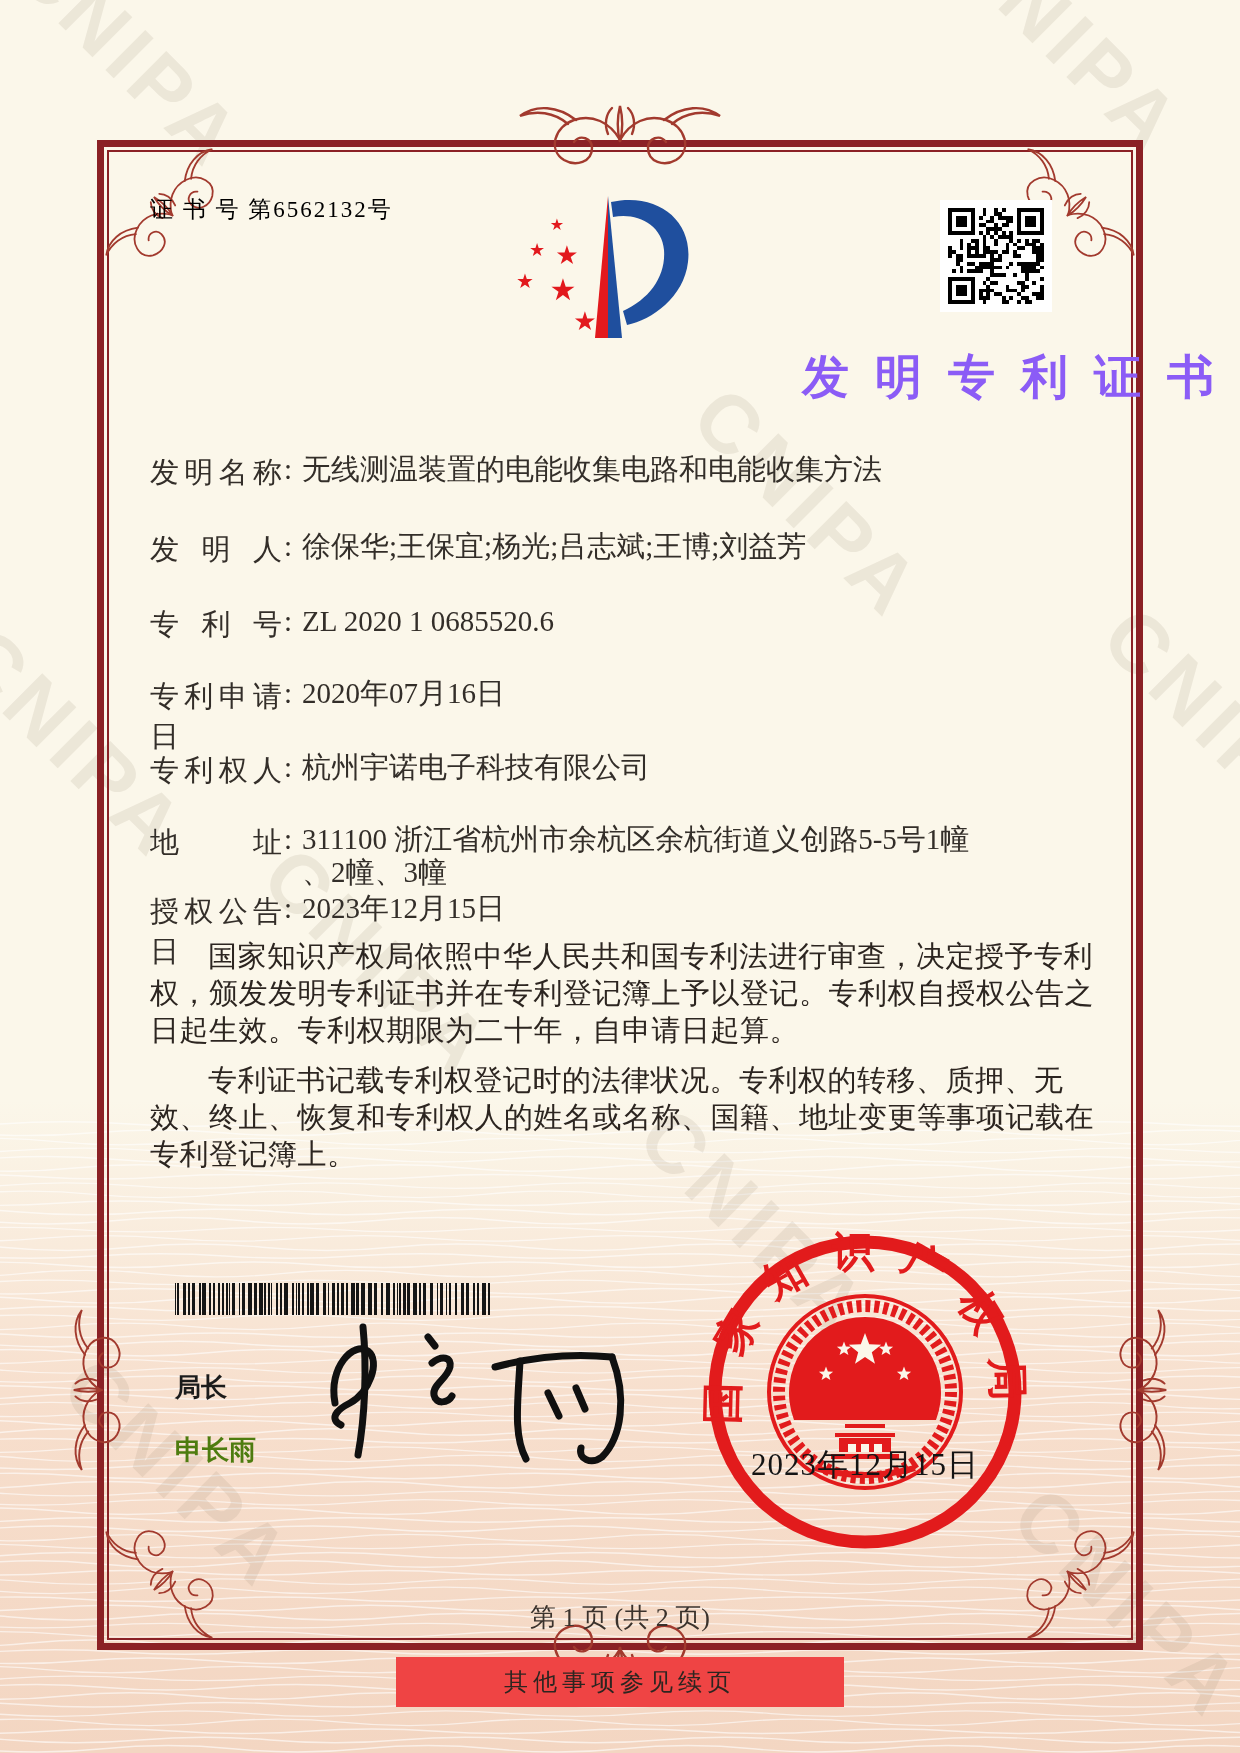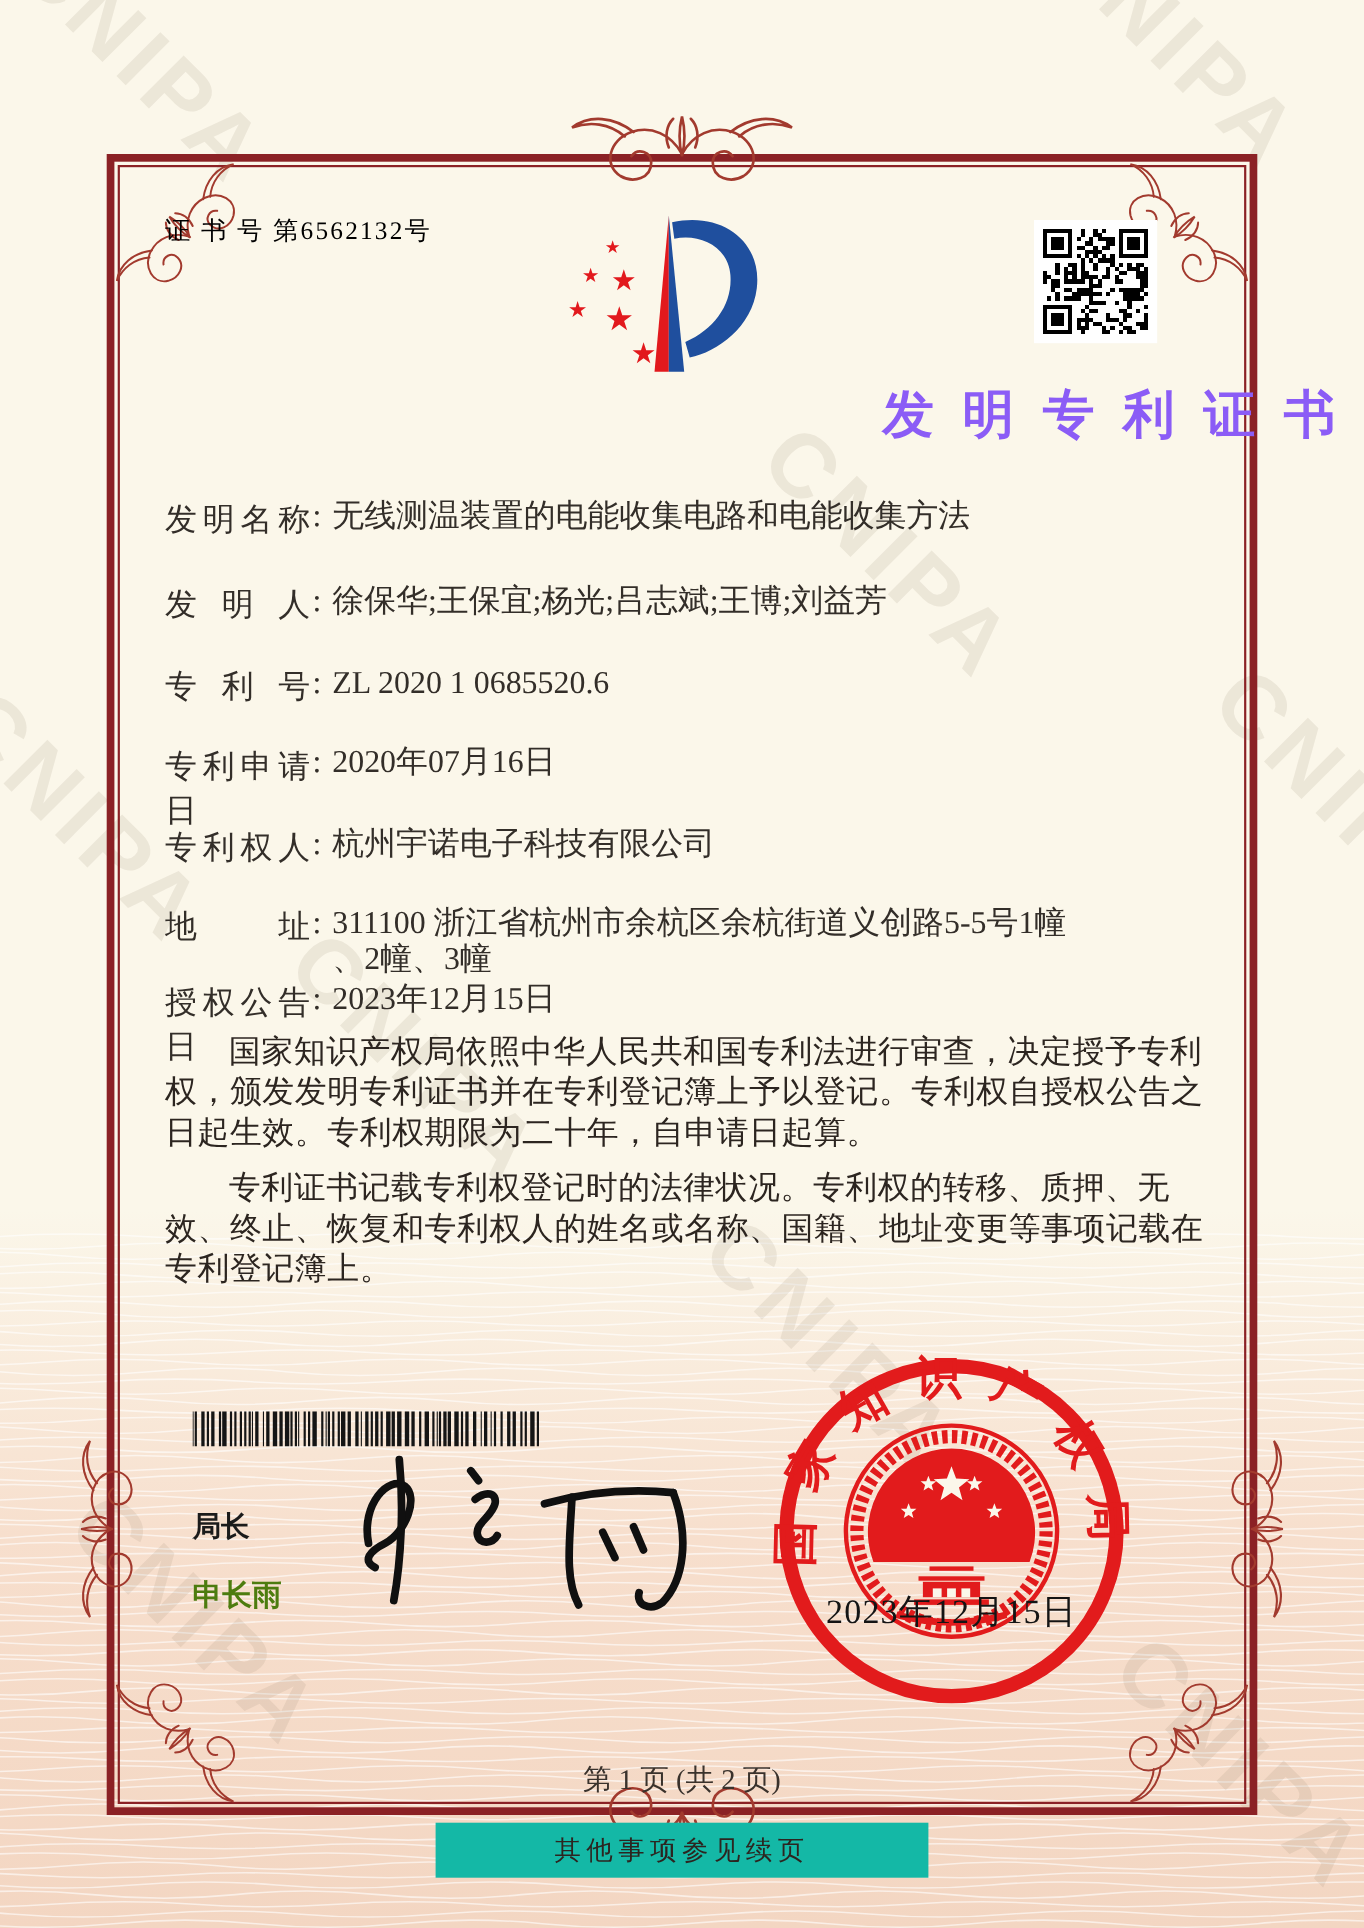--- a/index.html
+++ b/index.html
@@ -47,21 +47,21 @@
   #barcode{left:175px;top:1283px;z-index:4;}
   .signer-title{left:175px;top:1370px;z-index:4;font-family:"Liberation Sans",sans-serif;
     font-weight:700;font-size:26px;color:#1b1b1b;}
   .signer-name{left:175px;top:1432px;z-index:4;font-family:"Liberation Sans",sans-serif;
     font-weight:700;font-size:27px;color:#4d7c0f;}
   #signature{left:280px;top:1305px;z-index:5;}
   #seal{left:695px;top:1222px;z-index:4;}
   .seal-date{left:695px;top:1444px;width:340px;text-align:center;z-index:5;
     font-size:31px;color:#141414;letter-spacing:1px;}
   .page-num{left:0;right:0;top:1600px;text-align:center;font-size:26px;color:#3a322c;z-index:4;}
-  .note-band{left:396px;top:1657px;width:448px;height:50px;background:#14b8a6;z-index:4;
+  .note-band{left:396px;top:1657px;width:448px;height:50px;background:#ef4444;z-index:4;
     display:flex;align-items:center;justify-content:center;}
   .note-band span{font-size:24px;letter-spacing:5px;color:#2c2520;}
 </style>
 </head>
 <body>
 
 <div class="abs pink-grad"></div>
 <svg id="waves" class="abs" width="1240" height="635">
     <path d="M0,6 Q 65,1.5 130,6 Q 195,10.5 260,6 Q 325,1.5 390,6 Q 455,10.5 520,6 Q 585,1.5 650,6 Q 715,10.5 780,6 Q 845,1.5 910,6 Q 975,10.5 1040,6 Q 1105,1.5 1170,6 Q 1235,10.5 1300,6 Q 1365,1.5 1430,6 Q 1495,10.5 1560,6" fill="none" stroke="rgba(255,255,255,0.6)" stroke-width="1.4"></path>
     <path d="M-37,14.8 Q 28,20.3 93,14.8 Q 158,9.3 223,14.8 Q 288,20.3 353,14.8 Q 418,9.3 483,14.8 Q 548,20.3 613,14.8 Q 678,9.3 743,14.8 Q 808,20.3 873,14.8 Q 938,9.3 1003,14.8 Q 1068,20.3 1133,14.8 Q 1198,9.3 1263,14.8 Q 1328,20.3 1393,14.8 Q 1458,9.3 1523,14.8" fill="none" stroke="rgba(255,255,255,0.6)" stroke-width="1.4"></path>

